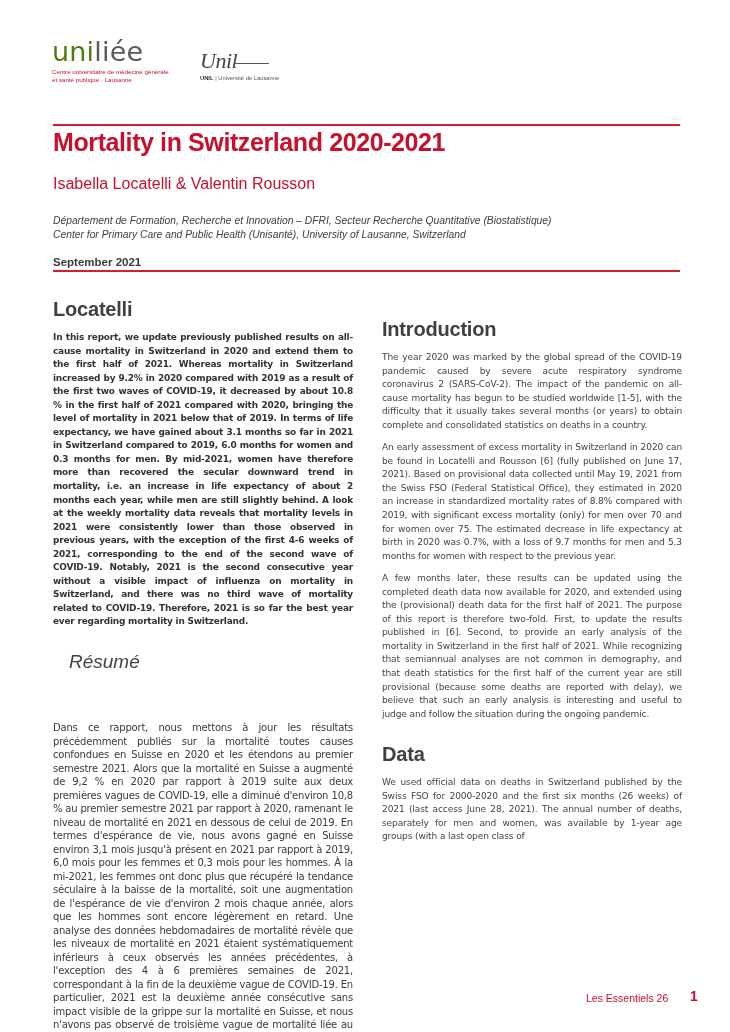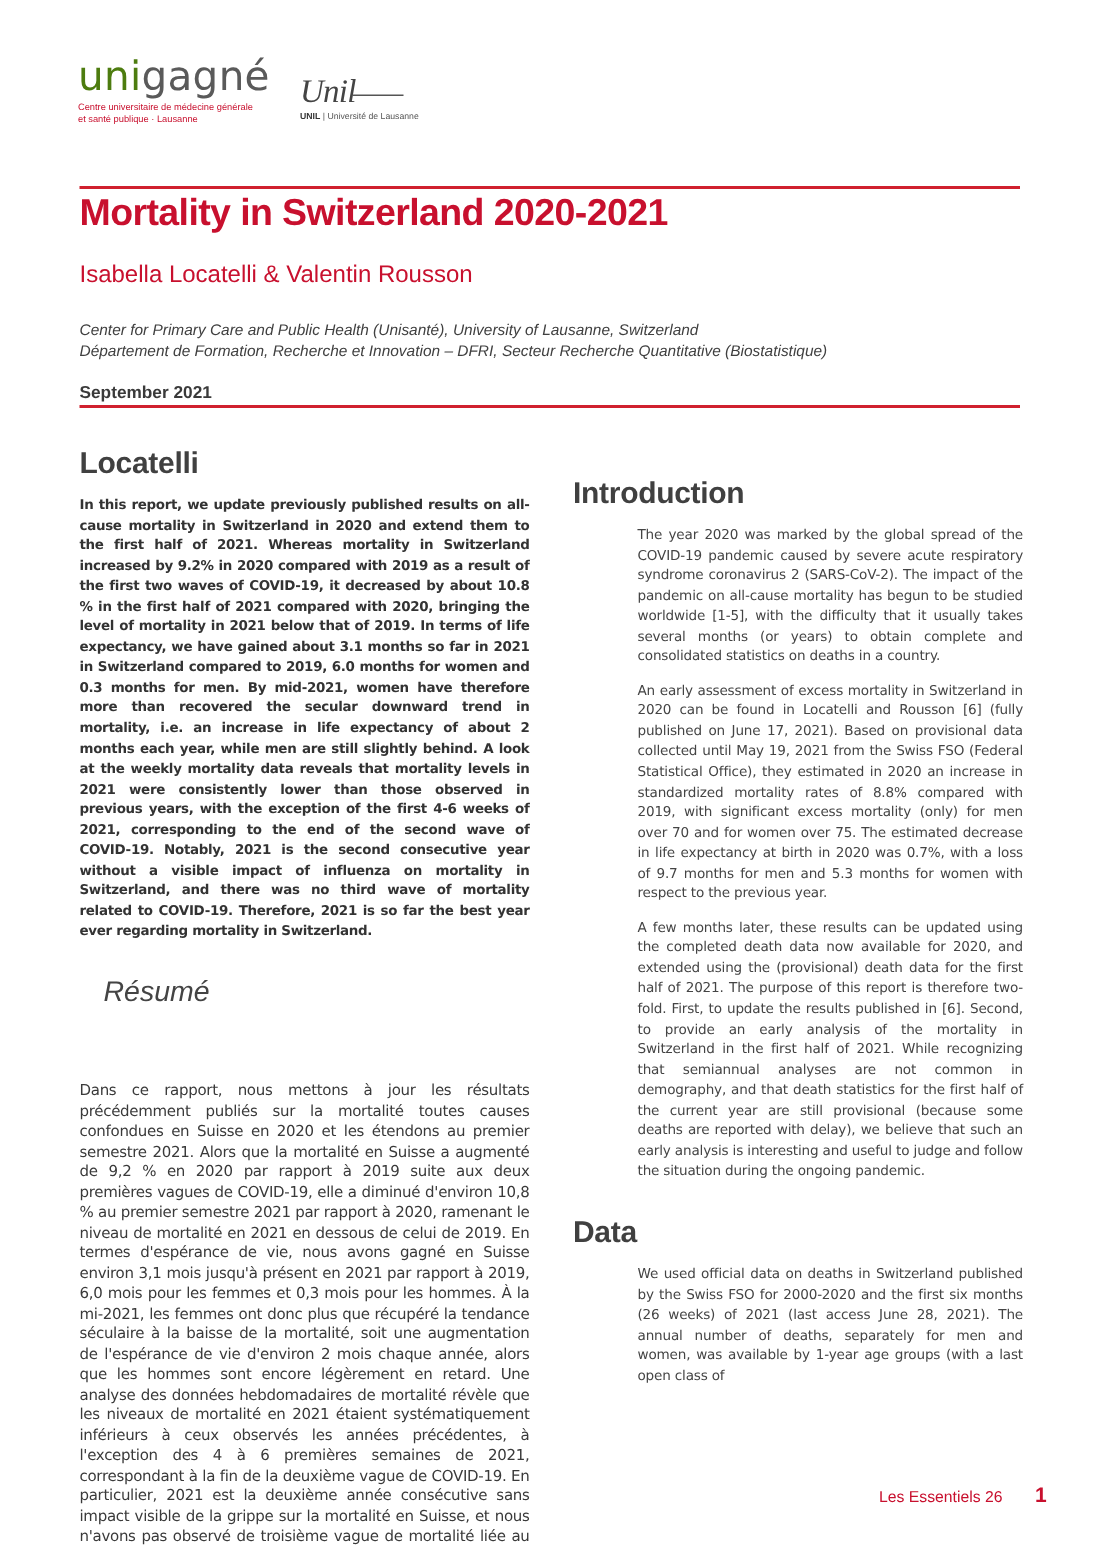--- a/index.html
+++ b/index.html
@@ -21,48 +21,48 @@
     .date { position: absolute; left: 53px; top: 256px; font-size: 11.5px; font-weight: bold; color: #3a3a3a; }
     .col { position: absolute; font-family: "DejaVu Sans", sans-serif; }
     .col-left { left: 53px; top: 298px; width: 300px; }
     .col-right { left: 382px; top: 318px; width: 300px; }
     h2 { font-family: "Liberation Sans", sans-serif; font-size: 20px; font-weight: bold; color: #404040; margin: 0 0 10px 0; letter-spacing: -0.2px; }
     h3 { font-family: "Liberation Sans", sans-serif; font-size: 19px; font-weight: normal; font-style: italic; color: #444; margin: 0 0 10px 16px; }
     p { margin: 0; text-align: justify; font-size: 9.05px; line-height: 13.55px; color: #3a3a3a; letter-spacing: -0.12px; }
     .abstract p { font-weight: bold; color: #333; font-size: 8.95px; letter-spacing: -0.2px; }
     .resume p { font-size: 10px; line-height: 13.5px; letter-spacing: -0.2px; margin-top: 48px; }
     .resume { margin-top: 22px; }
-    .col-right p { color: #444; margin-left: 43px; }
+    .col-right p { color: #444; }
     .col-right p + p { margin-top: 9px; }
     .data-sec { margin-top: 22px; }
     .footer { position: absolute; top: 992px; left: 586px; font-size: 10.5px; color: #c8102e; }
     .pageno { position: absolute; top: 988px; left: 690px; font-size: 14px; font-weight: bold; color: #c8102e; }
   </style>
 </head>
 <body>
 
 <div class="logo-unisante">
-  <div class="word"><span class="red">uni</span><span class="grey">gagné</span></div>
+  <div class="word"><span class="red">uni</span><span class="grey">liée</span></div>
   <div class="sub">
     <div>Centre universitaire de médecine générale</div>
     <div>et santé publique · Lausanne</div>
   </div>
 </div>
 
 <div class="logo-unil">
   <div class="script"><span>Unil</span><span class="tail"></span></div>
   <div class="sub"><b>UNIL</b><span> | </span><span>Université de Lausanne</span></div>
 </div>
 
 <div class="rule" style="top:124px;"></div>
 <div class="title">Mortality in Switzerland 2020-2021</div>
 <div class="authors">Isabella Locatelli &amp; Valentin Rousson</div>
 <div class="affil">
+  <div>Département de Formation, Recherche et Innovation – DFRI, Secteur Recherche Quantitative (Biostatistique)</div>
   <div>Center for Primary Care and Public Health (Unisanté), University of Lausanne, Switzerland</div>
-  <div>Département de Formation, Recherche et Innovation – DFRI, Secteur Recherche Quantitative (Biostatistique)</div>
 </div>
 <div class="date">September 2021</div>
 <div class="rule" style="top:270px;"></div>
 
 <div class="col col-left">
   <section class="abstract">
     <h2>Locatelli</h2>
     <p>In this report, we update previously published results on all-cause mortality in Switzerland in 2020 and extend them to the first half of 2021. Whereas mortality in Switzerland increased by 9.2% in 2020 compared with 2019 as a result of the first two waves of COVID-19, it decreased by about 10.8 % in the first half of 2021 compared with 2020, bringing the level of mortality in 2021 below that of 2019. In terms of life expectancy, we have gained about 3.1 months so far in 2021 in Switzerland compared to 2019, 6.0 months for women and 0.3 months for men. By mid-2021, women have therefore more than recovered the secular downward trend in mortality, i.e. an increase in life expectancy of about 2 months each year, while men are still slightly behind. A look at the weekly mortality data reveals that mortality levels in 2021 were consistently lower than those observed in previous years, with the exception of the first 4-6 weeks of 2021, corresponding to the end of the second wave of COVID-19. Notably, 2021 is the second consecutive year without a visible impact of influenza on mortality in Switzerland, and there was no third wave of mortality related to COVID-19. Therefore, 2021 is so far the best year ever regarding mortality in Switzerland.</p>
   </section>
   <section class="resume">

